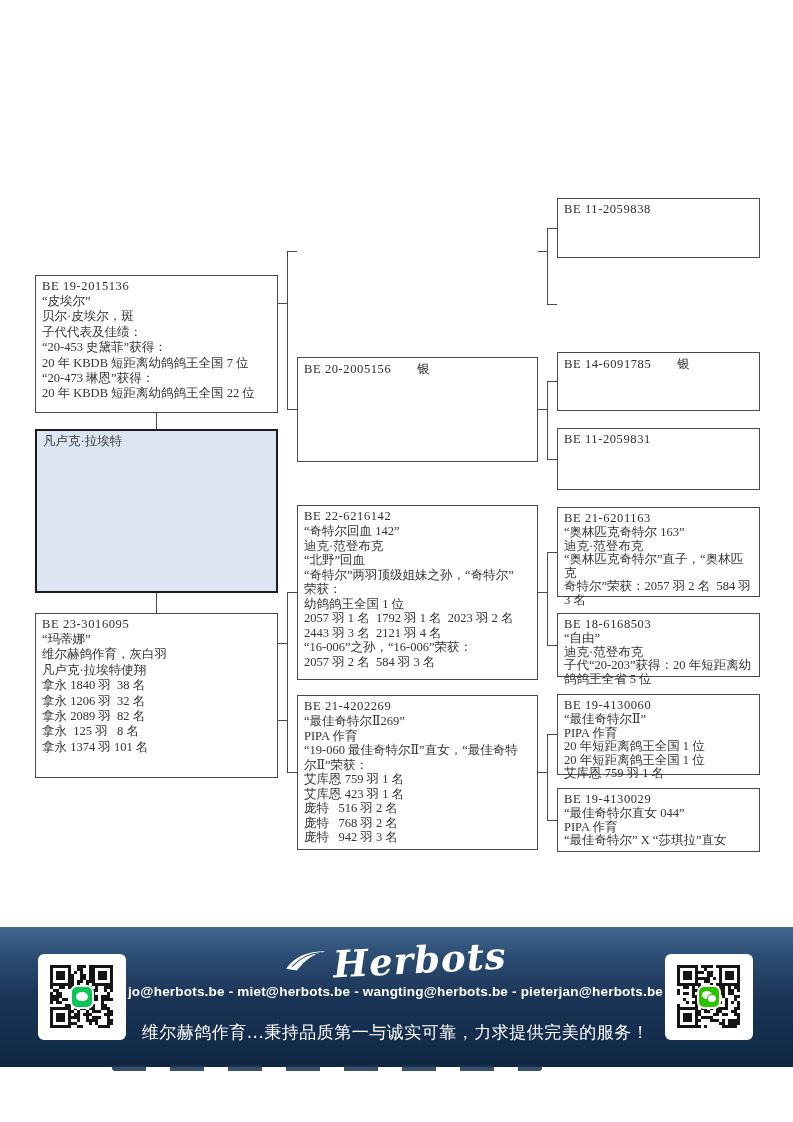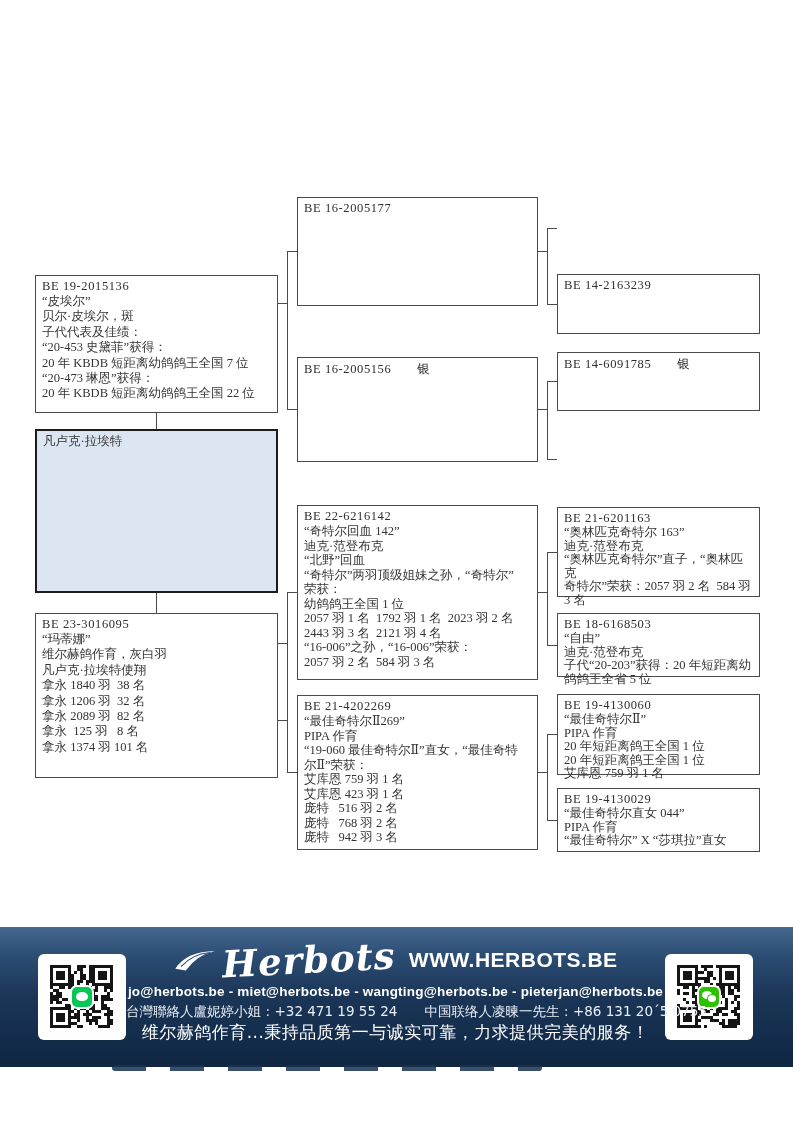--- a/index.html
+++ b/index.html
@@ -78,26 +78,22 @@
     <div class="body">“玛蒂娜”
 维尔赫鸽作育，灰白羽
 凡卢克·拉埃特使翔
 拿永 1840 羽  38 名
 拿永 1206 羽  32 名
 拿永 2089 羽  82 名
 拿永  125 羽   8 名
 拿永 1374 羽 101 名</div>
   </div>
 
-  <div class="box" style="left:297px;top:197px;width:241px;height:109px">
-    <div class="id-row">BE 16-2005177</div>
-    <div class="body"></div>
-  </div>
   <div class="box" style="left:297px;top:357px;width:241px;height:105px">
-    <div class="id-row"><span>BE 16-2005156</span><span class="note">银</span></div>
+    <div class="id-row"><span>BE 20-2005156</span><span class="note">银</span></div>
     <div class="body"></div>
   </div>
   <div class="box mid-tight" style="left:297px;top:505px;width:241px;height:175px">
     <div class="id-row">BE 22-6216142</div>
     <div class="body">“奇特尔回血 142”
 迪克·范登布克
 “北野”回血
 “奇特尔”两羽顶级姐妹之孙，“奇特尔”
 荣获：
 幼鸽鸽王全国 1 位
@@ -112,26 +108,30 @@
 PIPA 作育
 “19-060 最佳奇特尔Ⅱ”直女，“最佳奇特
 尔Ⅱ”荣获：
 艾库恩 759 羽 1 名
 艾库恩 423 羽 1 名
 庞特   516 羽 2 名
 庞特   768 羽 2 名
 庞特   942 羽 3 名</div>
   </div>
 
-  <div class="box" style="left:557px;top:274px;width:203px;height:60px">
-    <div class="id-row">BE 14-2163239</div>
+  <div class="box" style="left:557px;top:198px;width:203px;height:60px">
+    <div class="id-row">BE 11-2059838</div>
     <div class="body"></div>
   </div>
   <div class="box" style="left:557px;top:352px;width:203px;height:59px">
     <div class="id-row"><span>BE 14-6091785</span><span class="note">银</span></div>
+    <div class="body"></div>
+  </div>
+  <div class="box" style="left:557px;top:428px;width:203px;height:62px">
+    <div class="id-row">BE 11-2059831</div>
     <div class="body"></div>
   </div>
   <div class="box tight" style="left:557px;top:507px;width:203px;height:90px">
     <div class="id-row">BE 21-6201163</div>
     <div class="body">“奥林匹克奇特尔 163”
 迪克·范登布克
 “奥林匹克奇特尔”直子，“奥林匹克
 奇特尔”荣获：2057 羽 2 名  584 羽
 3 名</div>
   </div>
@@ -686,22 +686,20 @@
           <span class="b2"></span>
         </div>
     </div>
     <div class="center-zone">
       <div class="brand-row">
         <svg class="feather" width="44" height="26" viewBox="0 0 60 34">
           <path d="M2 26 Q20 4 58 8 Q34 10 16 30 Z" fill="#ffffff"></path>
           <path d="M10 24 Q28 8 52 9" stroke="#2c4d74" stroke-width="1.4" fill="none"></path>
         </svg>
         <span class="logo-script">Herbots</span>
-        <span class="website">WWW.HERBOTS.BE</span>
       </div>
       <div class="emails">jo@herbots.be - miet@herbots.be - wangting@herbots.be - pieterjan@herbots.be</div>
-      <div class="contacts">台灣聯絡人盧妮婷小姐：+32 471 19 55 24　　中国联络人凌暕一先生：+86 131 20´5 0755</div>
       <div class="slogan">维尔赫鸽作育...秉持品质第一与诚实可靠，力求提供完美的服务！</div>
     </div>
     <div class="fray"></div>
   </div>
 
 </div>
 
 </body></html>

